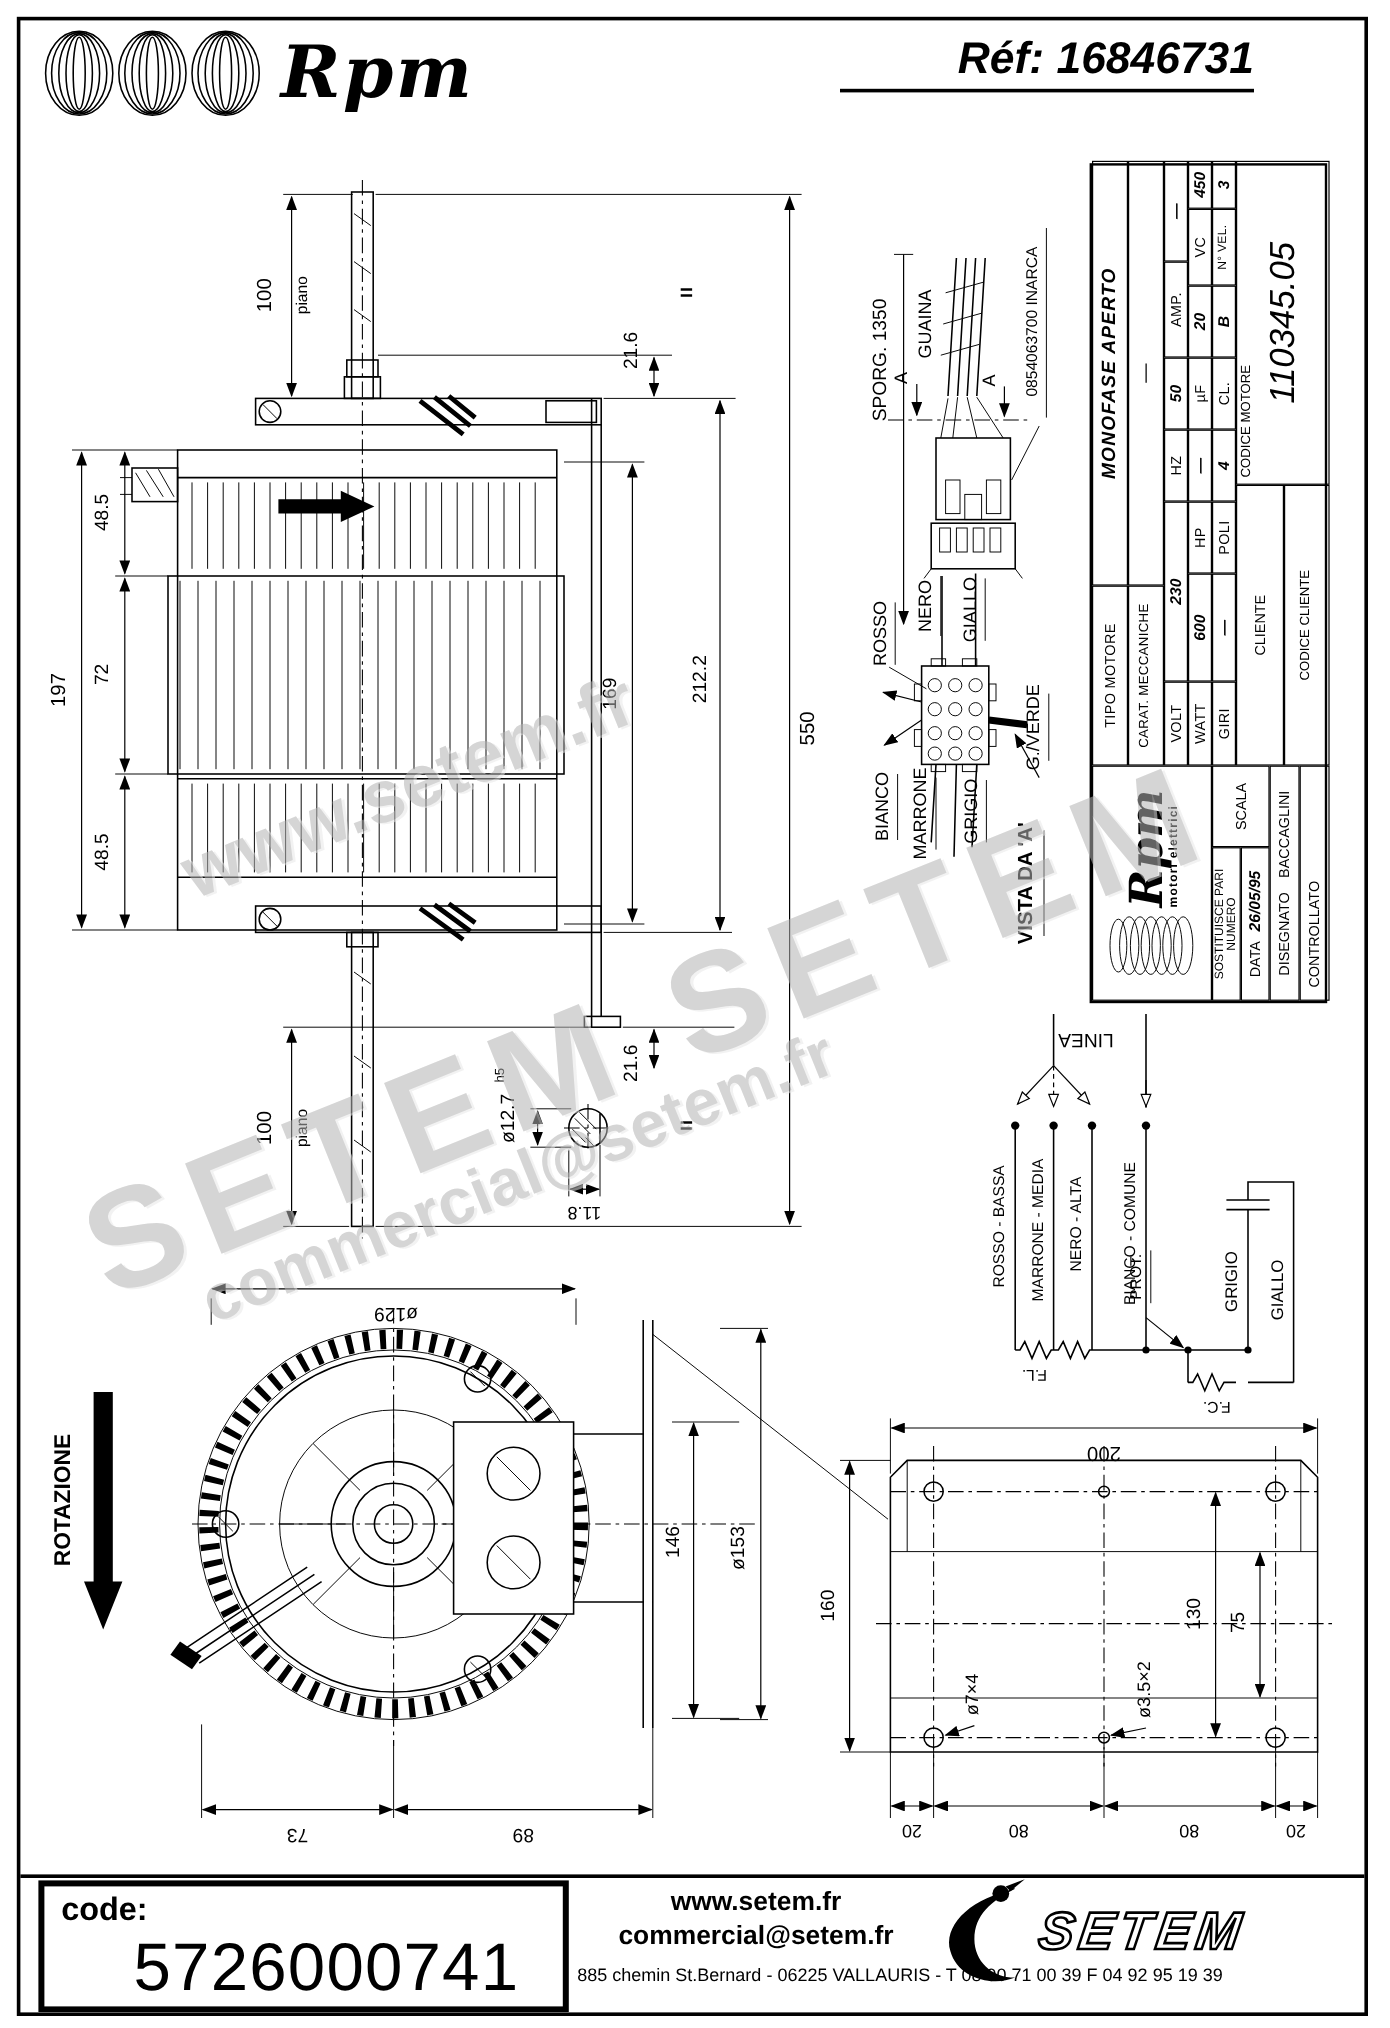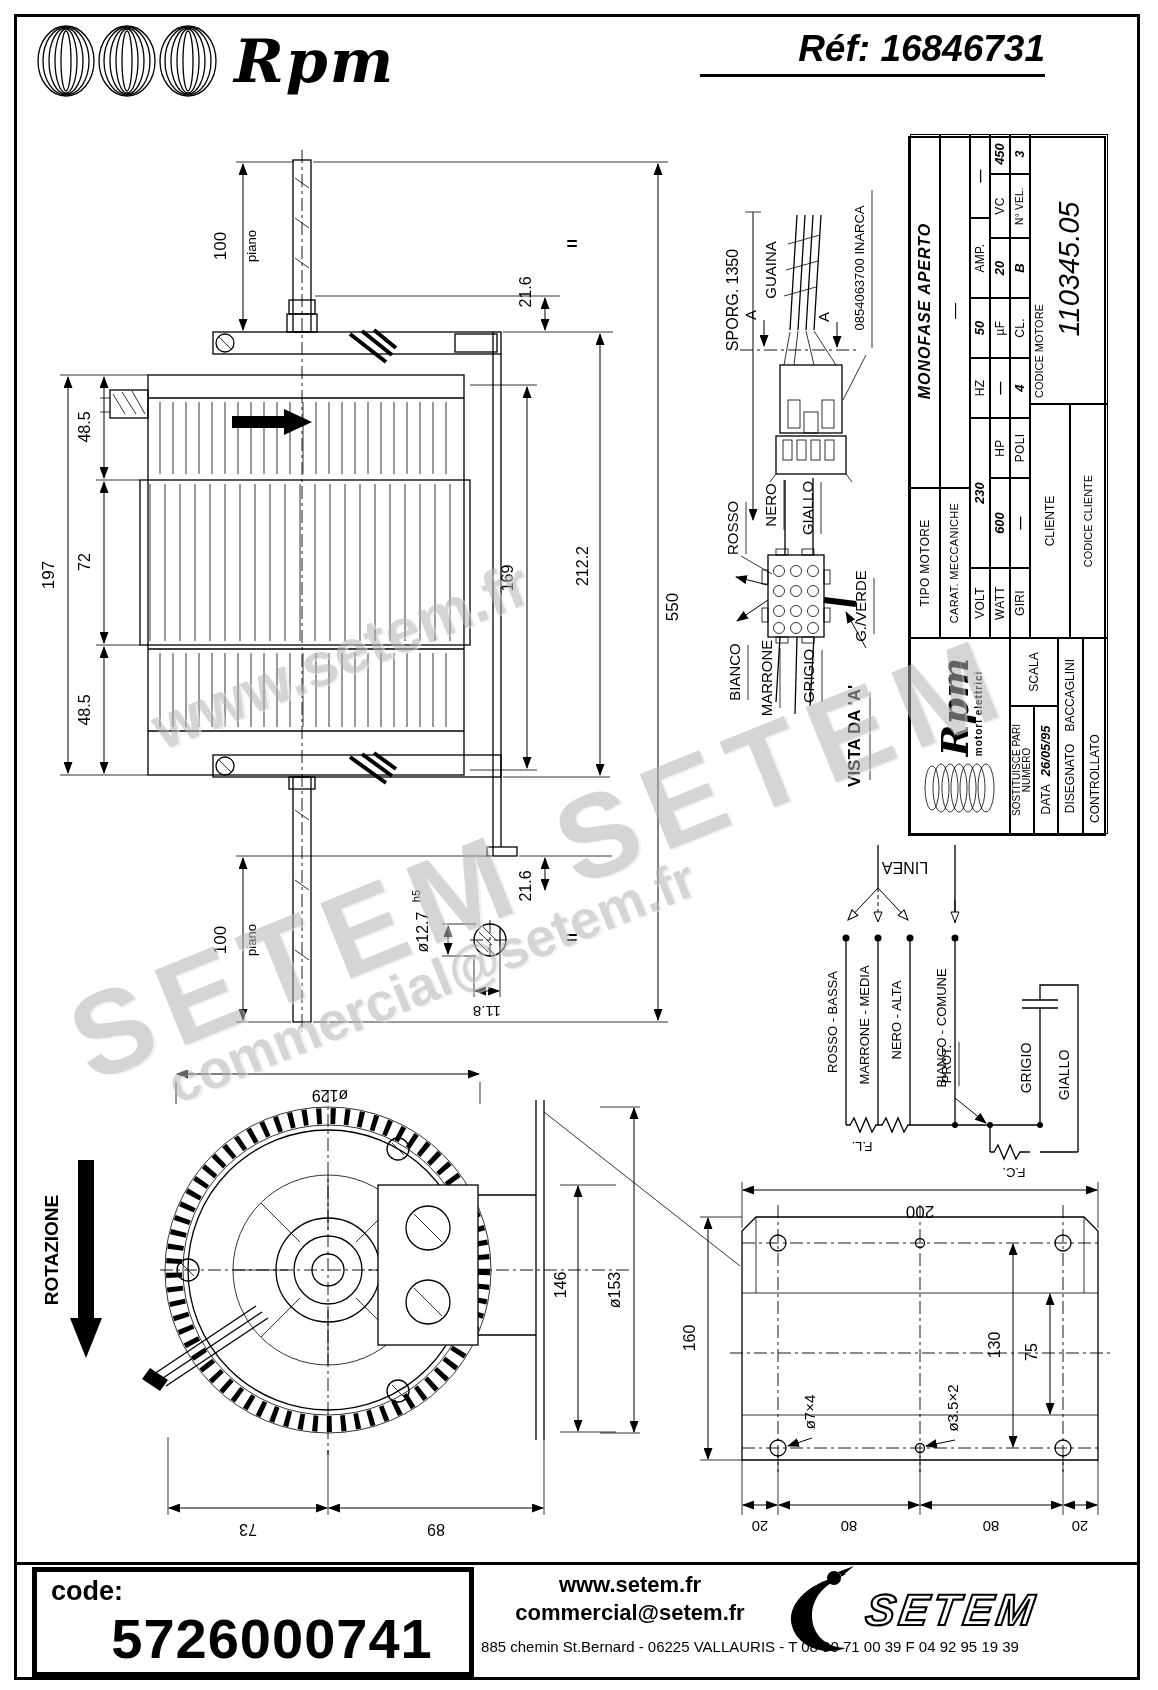--- a/index.html
+++ b/index.html
@@ -32,21 +32,21 @@
   .val{font-size:13px;font-style:italic;font-weight:bold}
   .tb-logo-brand{font-family:"DejaVu Serif",serif;font-style:italic;font-weight:bold;font-size:38px;line-height:1;}
   .tb-logo-sub{font-size:10px;font-weight:bold;letter-spacing:1px;}
   .cm-label{position:absolute;left:5px;top:3px;font-size:11px;}
   .cm-value{font-size:29px;font-style:italic;}
   
   .footline{position:absolute;left:17px;top:1562px;width:1120px;height:3px;background:#000;z-index:6;}
   .codebox{position:absolute;left:12px;top:1567px;width:442px;height:110px;border:5px solid #000;
            box-sizing:border-box;z-index:7;background:#fff;margin-left:20px;}
   .codelbl{position:absolute;left:14px;top:4px;font-size:27px;font-weight:bold;}
-  .codeval{position:absolute;left:40px;top:34px;width:390px;text-align:center;font-size:56px;font-weight:bold;letter-spacing:1px;}
+  .codeval{position:absolute;left:40px;top:34px;width:390px;text-align:center;font-size:56px;font-weight:normal;letter-spacing:1px;}
   .f-site{position:absolute;left:450px;top:1572px;width:360px;text-align:center;font-size:22px;font-weight:bold;z-index:7;}
   .f-mail{position:absolute;left:450px;top:1600px;width:360px;text-align:center;font-size:22px;font-weight:bold;z-index:7;}
   .f-addr{position:absolute;left:430px;top:1638px;width:640px;text-align:center;font-size:15px;z-index:7;}
   .setem-logo{position:absolute;left:778px;top:1562px;z-index:7;display:flex;align-items:center;}
   .setem-txt{font-size:44px;font-weight:bold;font-style:italic;letter-spacing:4px;color:#fff;
              -webkit-text-stroke:2.2px #000;margin-left:2px;transform:skewX(-8deg);}
 </style>
 </head>
 <body>
 

